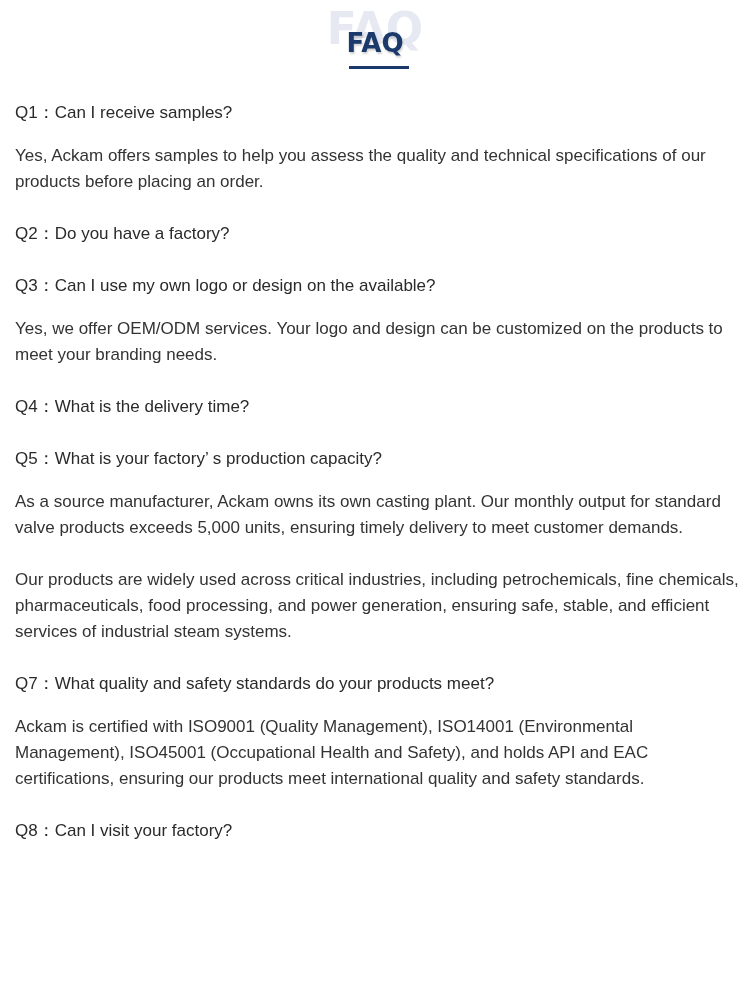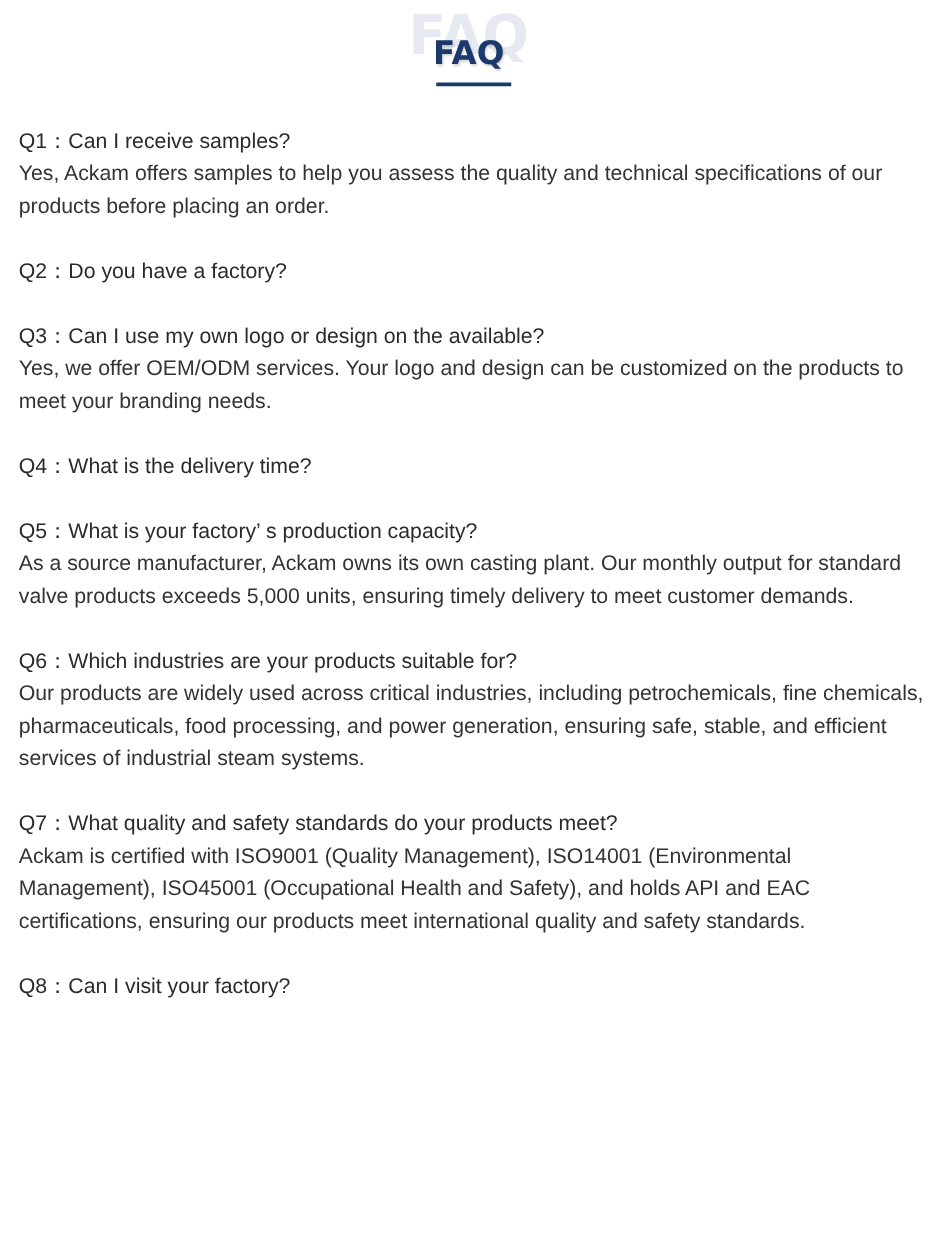--- a/index.html
+++ b/index.html
@@ -27,21 +27,21 @@
     }
     .faq-list {
       position: absolute; left: 15px; top: 100px; width: 725px;
     }
     .faq-item { margin: 0 0 26px 0; }
     .q {
       font-weight: normal; font-size: 17px; line-height: 26px; color: #2a2a2a;
       white-space: nowrap;
     }
     .a {
-      font-size: 17px; line-height: 26px; color: #333333;
+      font-size: 17px; line-height: 26px; color: #333333; margin-top: 17px;
     }
   </style>
 </head>
 <body>
 
 <div class="header">
   <div class="bg-title">FAQ</div>
   <div class="fg-title">FAQ</div>
   <div class="underline"></div>
 </div>
@@ -59,21 +59,20 @@
     <div class="a">Yes, we offer OEM/ODM services. Your logo and design can be customized on the products to meet your branding needs.</div>
   </div>
   <div class="faq-item">
     <div class="q">Q4：What is the delivery time?</div>
   </div>
   <div class="faq-item">
     <div class="q">Q5：What is your factory’ s production capacity?</div>
     <div class="a">As a source manufacturer, Ackam owns its own casting plant. Our monthly output for standard valve products exceeds 5,000 units, ensuring timely delivery to meet customer demands.</div>
   </div>
   <div class="faq-item">
-    <div class="q">Q6：Which industries are your products suitable for?</div>
     <div class="a">Our products are widely used across critical industries, including petrochemicals, fine chemicals, pharmaceuticals, food processing, and power generation, ensuring safe, stable, and efficient services of industrial steam systems.</div>
   </div>
   <div class="faq-item">
     <div class="q">Q7：What quality and safety standards do your products meet?</div>
     <div class="a">Ackam is certified with ISO9001 (Quality Management), ISO14001 (Environmental Management), ISO45001 (Occupational Health and Safety), and holds API and EAC certifications, ensuring our products meet international quality and safety standards.</div>
   </div>
   <div class="faq-item">
     <div class="q">Q8：Can I visit your factory?</div>
   </div>
 </div>

